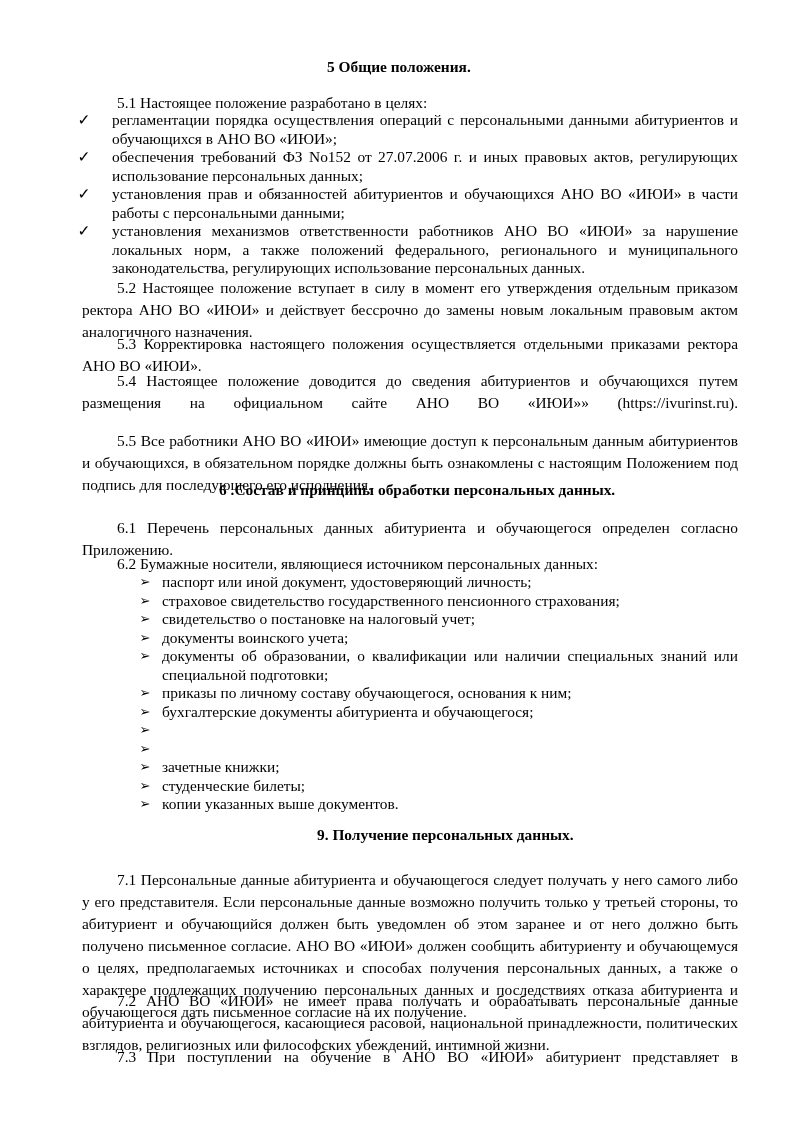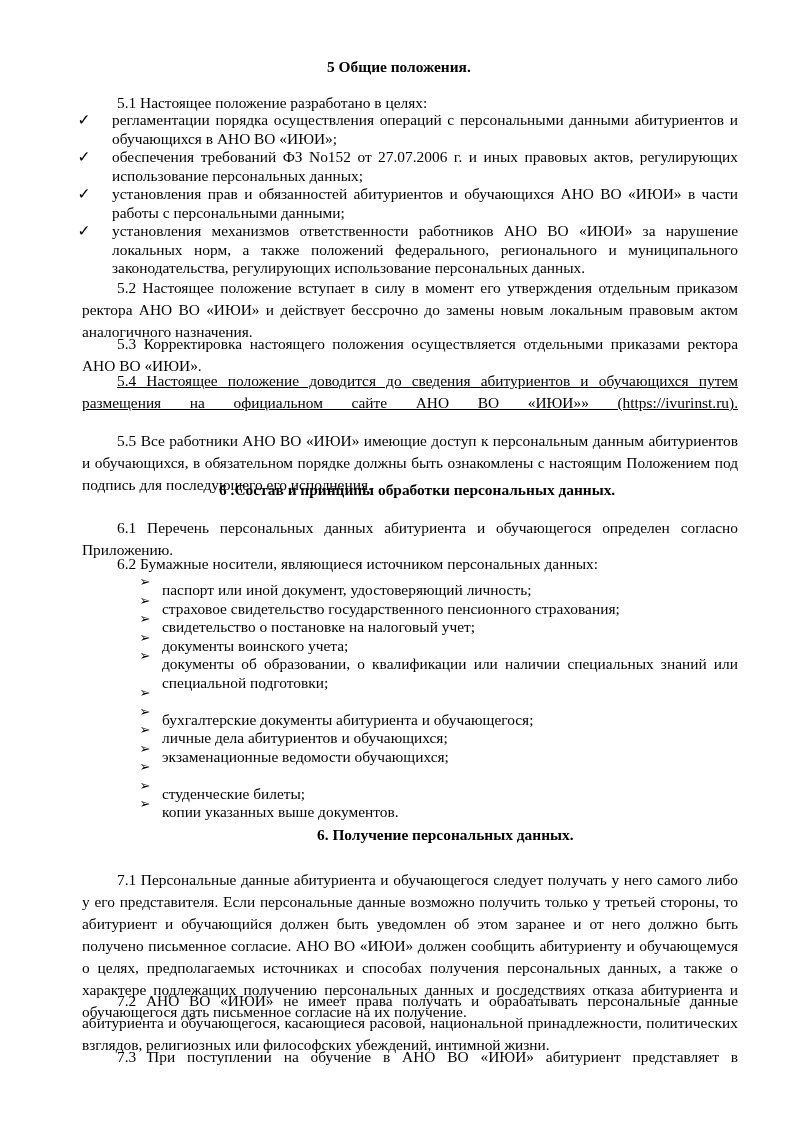--- a/index.html
+++ b/index.html
@@ -10,21 +10,21 @@
   .line { position: absolute; left: 0; width: 656px; white-space: nowrap; line-height: 17px; }
   .j { text-align: justify; text-align-last: justify; }
   .p { position: absolute; left: 0; width: 656px; line-height: 22px; text-align: justify; }
   .p .first { text-indent: 35px; }
   .bul { position: absolute; line-height: 18.5px; }
   .bul .mk { position: absolute; width: 16px; text-align: center; }
   .bul .tx { position: absolute; text-align: justify; }
   .chk .mk { left: -6px; }
   .chk .tx { left: 30px; width: 626px; }
   .arr .mk { left: 55px; font-size: 13px; }
-  .arr .tx { left: 80px; width: 576px; margin-top: 8px; }
+  .arr .tx { left: 80px; width: 576px; }
 </style>
 </head>
 <body>
 
 <div class="page">
 
   <div class="h" style="left:245px; top:58px;text-align:center;">5 Общие положения.</div>
 
   <div class="line" style="top:94px; padding-left:35px;">5.1 Настоящее положение разработано в целях:</div>
 
@@ -44,21 +44,21 @@
     <span class="mk">✓</span>
     <span class="tx">установления механизмов ответственности работников АНО ВО «ИЮИ» за нарушение локальных норм, а также положений федерального, регионального и муниципального законодательства, регулирующих использование персональных данных.</span>
   </div>
 
   <div class="p" style="top:277px;">
     <div class="first">5.2 Настоящее положение вступает в силу в момент его утверждения отдельным приказом ректора АНО ВО «ИЮИ» и действует бессрочно до замены новым локальным правовым актом аналогичного назначения.</div>
   </div>
   <div class="p" style="top:321px;margin-top:12px;">
     <div class="first">5.3 Корректировка настоящего положения осуществляется отдельными приказами ректора АНО ВО «ИЮИ».</div>
   </div>
-  <div class="p" style="top:370px;text-decoration:underline;">
+  <div class="p" style="top:370px;">
     <div class="first j">5.4 Настоящее положение доводится до сведения абитуриентов и обучающихся путем размещения на официальном сайте АНО ВО «ИЮИ»» (https://ivurinst.ru).</div>
   </div>
   <div class="p" style="top:407px;margin-top:23px;">
     <div class="first">5.5 Все работники АНО ВО «ИЮИ»  имеющие доступ к персональным данным абитуриентов и обучающихся, в обязательном порядке должны быть ознакомлены с настоящим Положением под подпись для последующего его исполнения.</div>
   </div>
 
   <div class="h" style="left:137px; top:481px;">6 .Состав и принципы обработки персональных данных.</div>
 
   <div class="p" style="top:517px;">
     <div class="first">6.1 Перечень персональных данных абитуриента и обучающегося определен согласно Приложению.</div>
@@ -81,47 +81,47 @@
       <div class="bul arr" style="top: 628.5px; left: 0px; width: 656px; height: 18.5px;">
         <span class="mk">➢</span>
         <span class="tx">документы воинского учета;</span>
       </div>
       <div class="bul arr" style="top: 647px; left: 0px; width: 656px; height: 37px;">
         <span class="mk">➢</span>
         <span class="tx">документы об образовании, о квалификации или наличии специальных знаний или специальной подготовки;</span>
       </div>
       <div class="bul arr" style="top: 684px; left: 0px; width: 656px; height: 18.5px;">
         <span class="mk">➢</span>
+        <span class="tx">приказы по личному составу обучающегося, основания к ним;</span>
       </div>
       <div class="bul arr" style="top: 702.5px; left: 0px; width: 656px; height: 18.5px;">
         <span class="mk">➢</span>
         <span class="tx">бухгалтерские документы абитуриента и обучающегося;</span>
       </div>
       <div class="bul arr" style="top: 721px; left: 0px; width: 656px; height: 18.5px;">
         <span class="mk">➢</span>
-        <span class="tx">личные дела абитуриентов и обучающихся;</span>
       </div>
       <div class="bul arr" style="top: 739.5px; left: 0px; width: 656px; height: 18.5px;">
         <span class="mk">➢</span>
-        <span class="tx">экзаменационные ведомости обучающихся;</span>
       </div>
       <div class="bul arr" style="top: 758px; left: 0px; width: 656px; height: 18.5px;">
         <span class="mk">➢</span>
+        <span class="tx">зачетные книжки;</span>
       </div>
       <div class="bul arr" style="top: 776.5px; left: 0px; width: 656px; height: 18.5px;">
         <span class="mk">➢</span>
         <span class="tx">студенческие билеты;</span>
       </div>
       <div class="bul arr" style="top: 795px; left: 0px; width: 656px; height: 18.5px;">
         <span class="mk">➢</span>
         <span class="tx">копии указанных выше документов.</span>
       </div>
     </div>
 
-  <div class="h" style="left:235px; top:826px;">6. Получение персональных данных.</div>
+  <div class="h" style="left:235px; top:826px;">9. Получение персональных данных.</div>
 
   <div class="p" style="top:860px;margin-top:9px;">
     <div class="first">7.1 Персональные данные абитуриента и обучающегося следует получать у него самого либо у его представителя. Если персональные данные возможно получить только у третьей стороны, то абитуриент и обучающийся должен быть уведомлен об этом заранее и от него должно быть получено письменное согласие. АНО ВО «ИЮИ» должен сообщить абитуриенту и обучающемуся о целях, предполагаемых источниках и способах получения персональных данных, а также о характере подлежащих получению персональных данных и последствиях отказа абитуриента и обучающегося дать письменное согласие на их получение.</div>
   </div>
   <div class="p" style="top:990px;">
     <div class="first">7.2 АНО ВО «ИЮИ» не имеет права получать и обрабатывать персональные данные абитуриента и обучающегося, касающиеся расовой, национальной принадлежности, политических взглядов, религиозных или философских убеждений, интимной жизни.</div>
   </div>
   <div class="p" style="top:1046px;">
     <div class="first j">7.3 При поступлении на обучение в АНО ВО «ИЮИ» абитуриент представляет в</div>
   </div>

